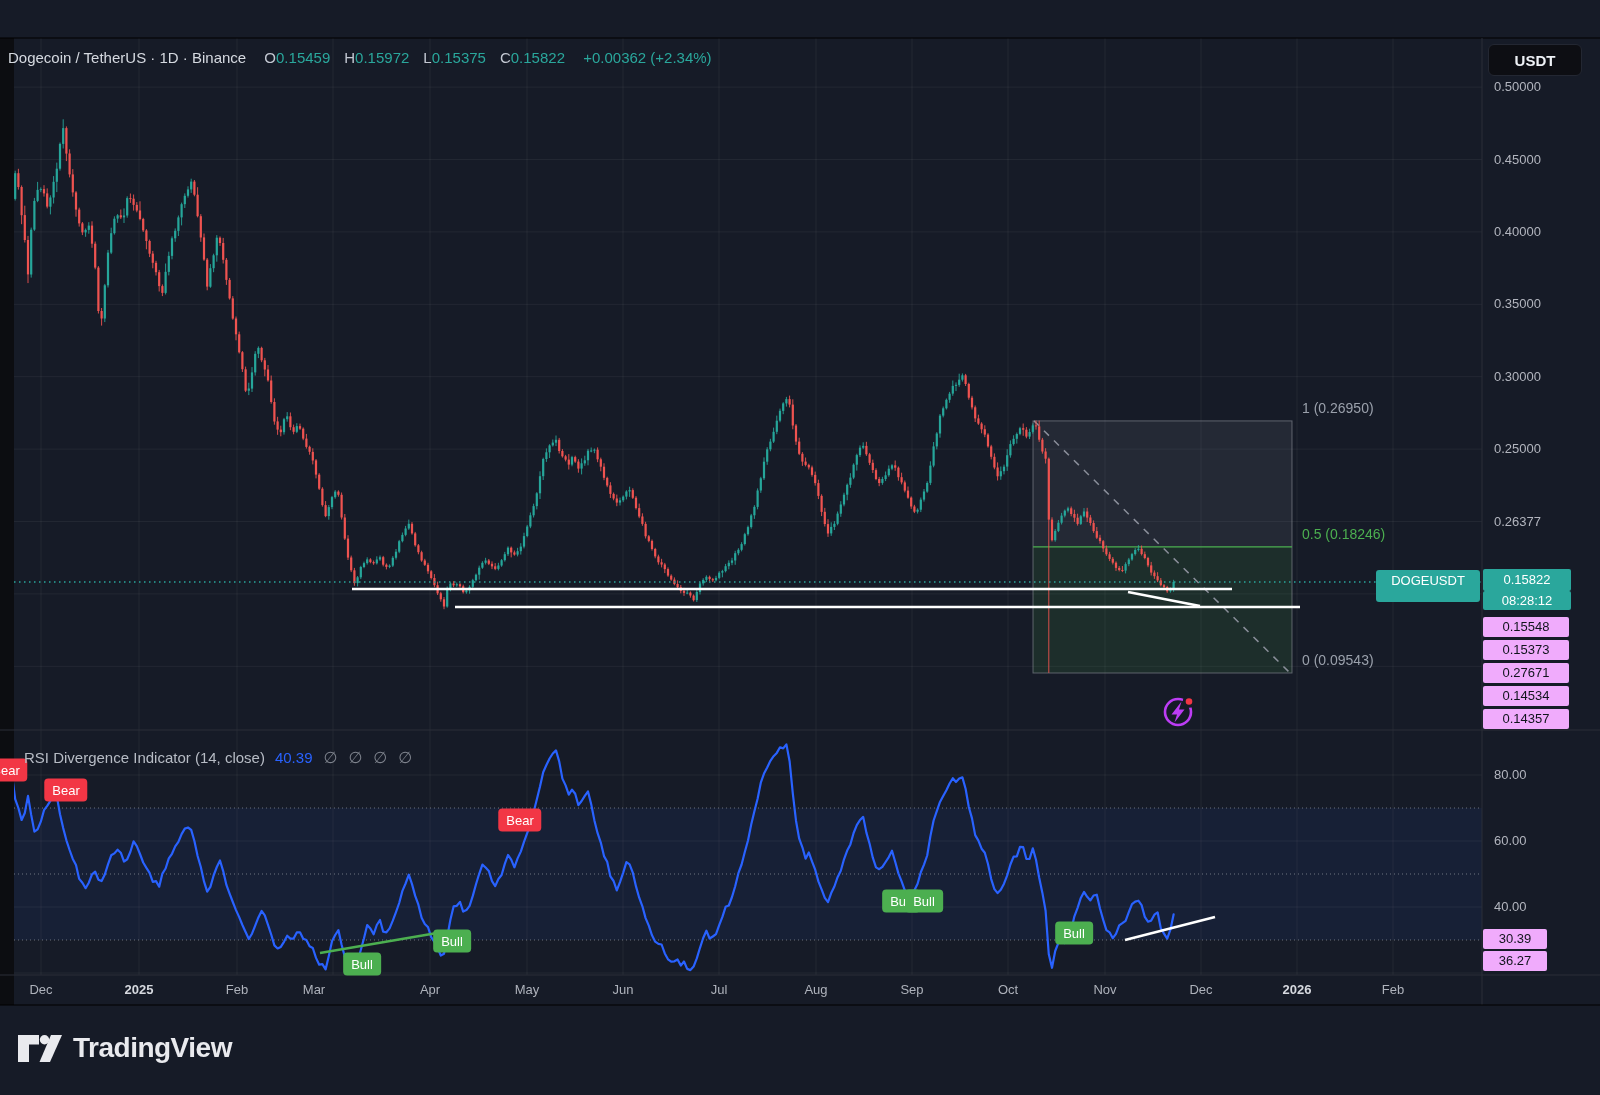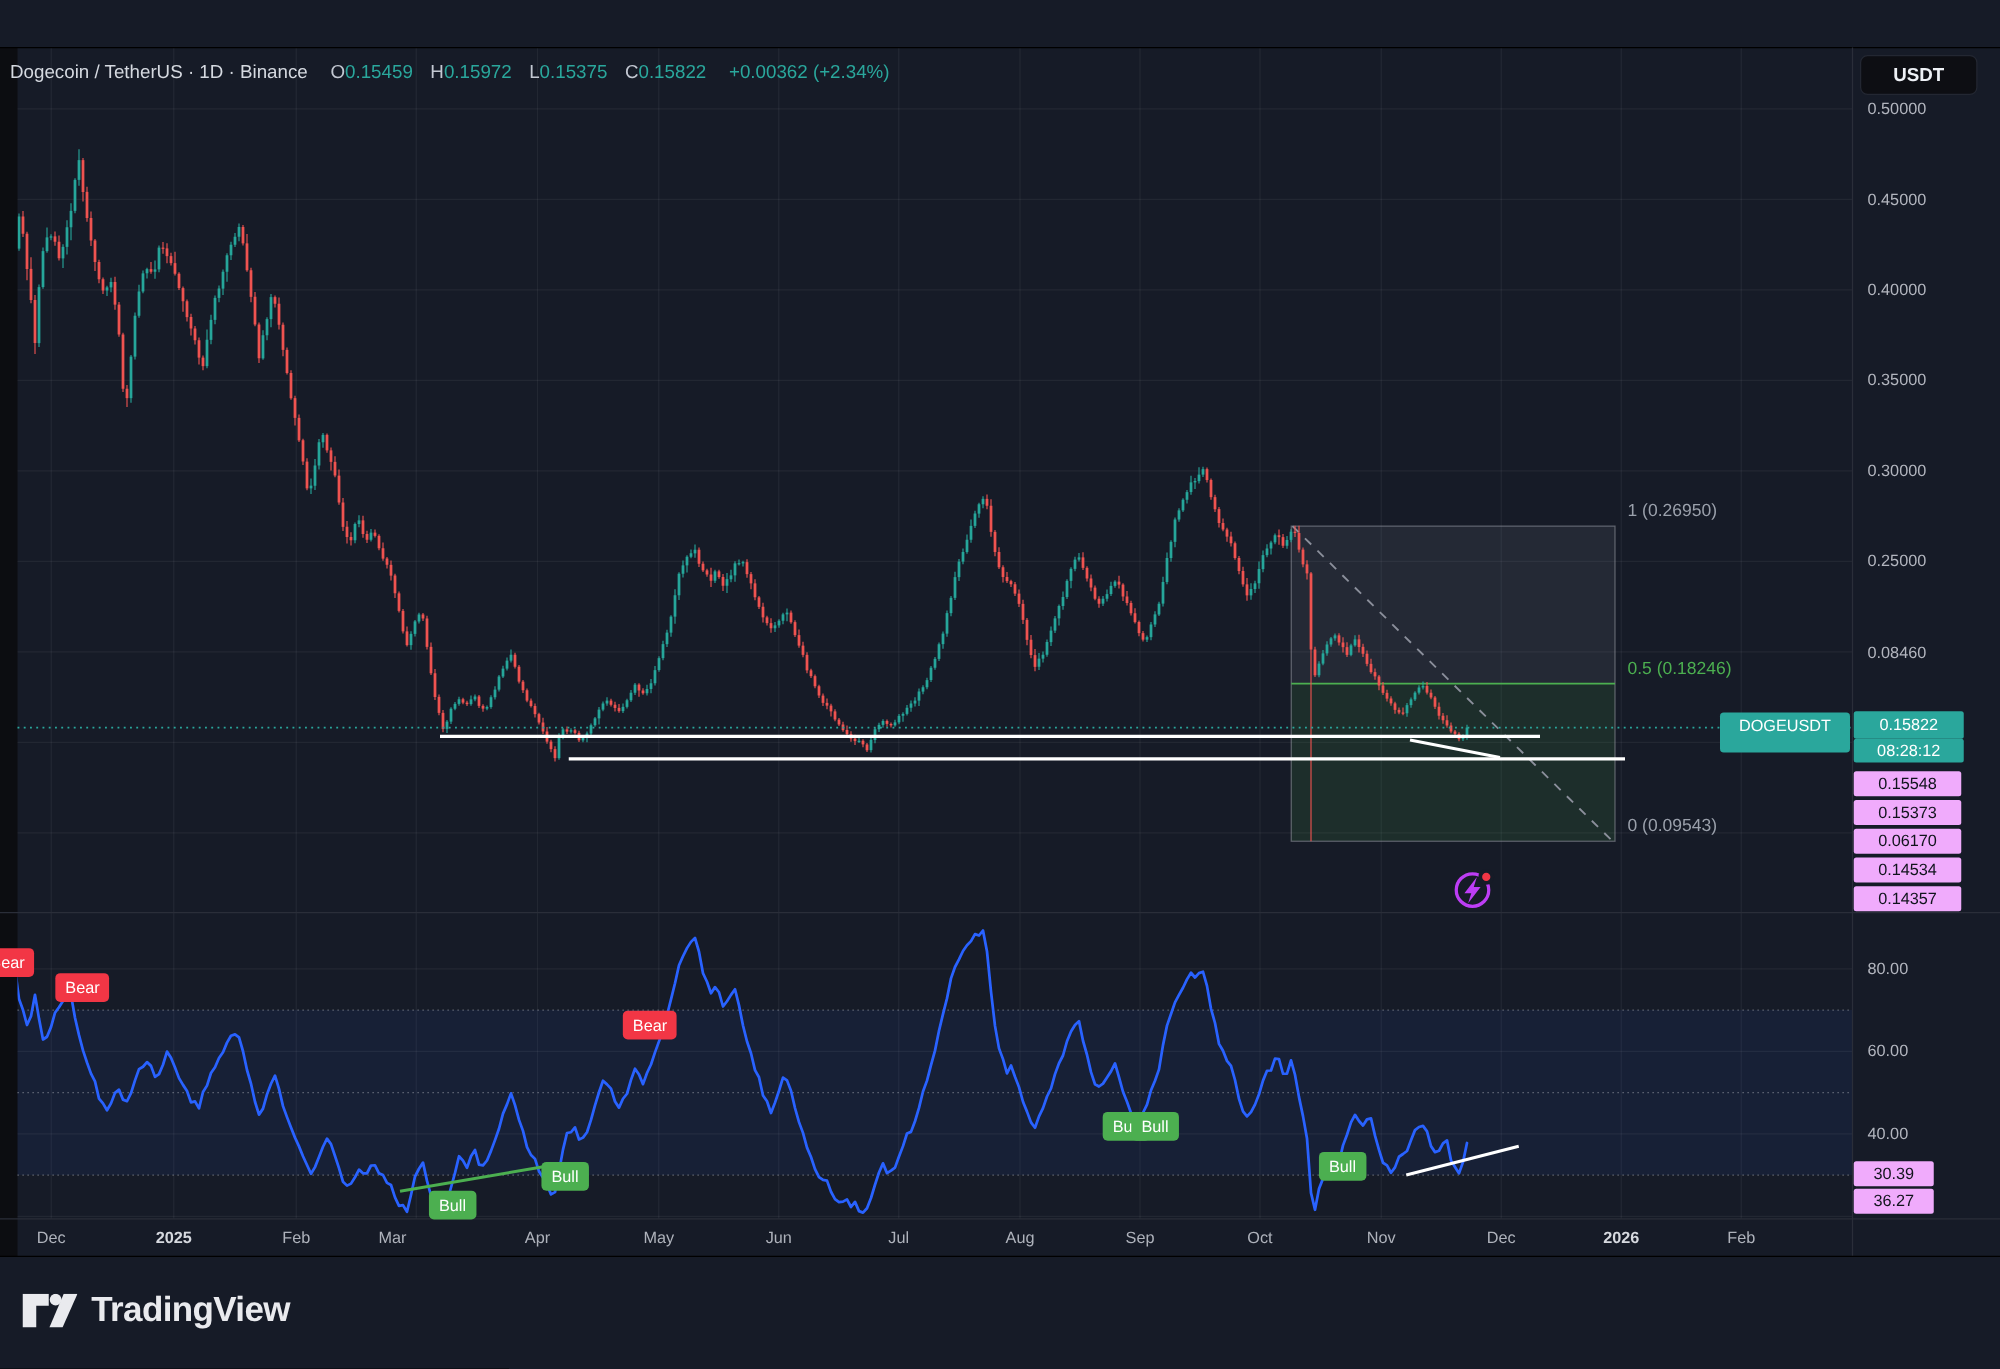--- a/index.html
+++ b/index.html
@@ -850,26 +850,26 @@
     <span id="change">+0.00362 (+2.34%)</span>
   </div>
 
   <div id="overlay-root">
       <div class="abs axis-label" style="top: 79.1026px;">0.50000</div>
       <div class="abs axis-label" style="top: 151.503px;">0.45000</div>
       <div class="abs axis-label" style="top: 223.903px;">0.40000</div>
       <div class="abs axis-label" style="top: 296.303px;">0.35000</div>
       <div class="abs axis-label" style="top: 368.703px;">0.30000</div>
       <div class="abs axis-label" style="top: 441.103px;">0.25000</div>
-      <div class="abs axis-label" style="top: 513.503px;">0.08460</div>
+      <div class="abs axis-label" style="top: 513.503px;">0.26377</div>
       <div class="abs tag teal" style="top: 569px;">0.15822</div>
       <div class="abs tag teal" style="top: 591px; height: 19px; line-height: 19px;">08:28:12</div>
       <div class="abs tag white" style="top: 617px;">0.15548</div>
       <div class="abs tag white" style="top: 640px;">0.15373</div>
-      <div class="abs tag white" style="top: 663px;">0.06170</div>
+      <div class="abs tag white" style="top: 663px;">0.27671</div>
       <div class="abs tag white" style="top: 686px;">0.14534</div>
       <div class="abs tag white" style="top: 709px;">0.14357</div>
       <div class="abs fib-label fib-gray" style="top: 398.867px;">1 (0.26950)</div>
       <div class="abs fib-label fib-green" style="top: 524.9px;">0.5 (0.18246)</div>
       <div class="abs fib-label fib-gray" style="top: 650.92px;">0 (0.09543)</div>
       <div class="abs rsi-axis-label" style="top: 767px;">80.00</div>
       <div class="abs rsi-axis-label" style="top: 833px;">60.00</div>
       <div class="abs rsi-axis-label" style="top: 899px;">40.00</div>
       <div class="abs tag white" style="top: 951px; width: 64px;">36.27</div>
       <div class="abs tag white" style="top: 928.713px; width: 64px;">30.39</div>
@@ -895,20 +895,25 @@
       <div class="abs month-label" style="left: 1105px;">Nov</div>
       <div class="abs month-label" style="left: 1201px;">Dec</div>
       <div class="abs month-label bold" style="left: 1297px;">2026</div>
       <div class="abs month-label" style="left: 1393px;">Feb</div>
     </div>
 
   <div class="abs" id="usdt-btn">USDT</div>
 
   <div class="abs" id="symbol-tag">DOGEUSDT</div>
 
+  <div class="abs" id="rsi-title-row">
+    <span>RSI Divergence Indicator (14, close)</span>
+    <span id="rsi-value">40.39</span>
+    <span id="rsi-empties"><span class="empty-glyph">∅</span><span class="empty-glyph">∅</span><span class="empty-glyph">∅</span><span class="empty-glyph">∅</span></span>
+  </div>
 
   <div class="abs" id="brand-row">
     <svg width="44" height="27" viewBox="0 0 44 27">
       <path d="M0,0 H21 V9.5 H11 V27 H0 Z" fill="#e9eaee"></path>
       <polygon points="33,0 44,0 32,27 21.5,27" fill="#e9eaee"></polygon>
       <circle cx="26.5" cy="4.7" r="4.7" fill="#e9eaee"></circle>
     </svg>
     <span id="brand-text">TradingView</span>
   </div>
 </div>

